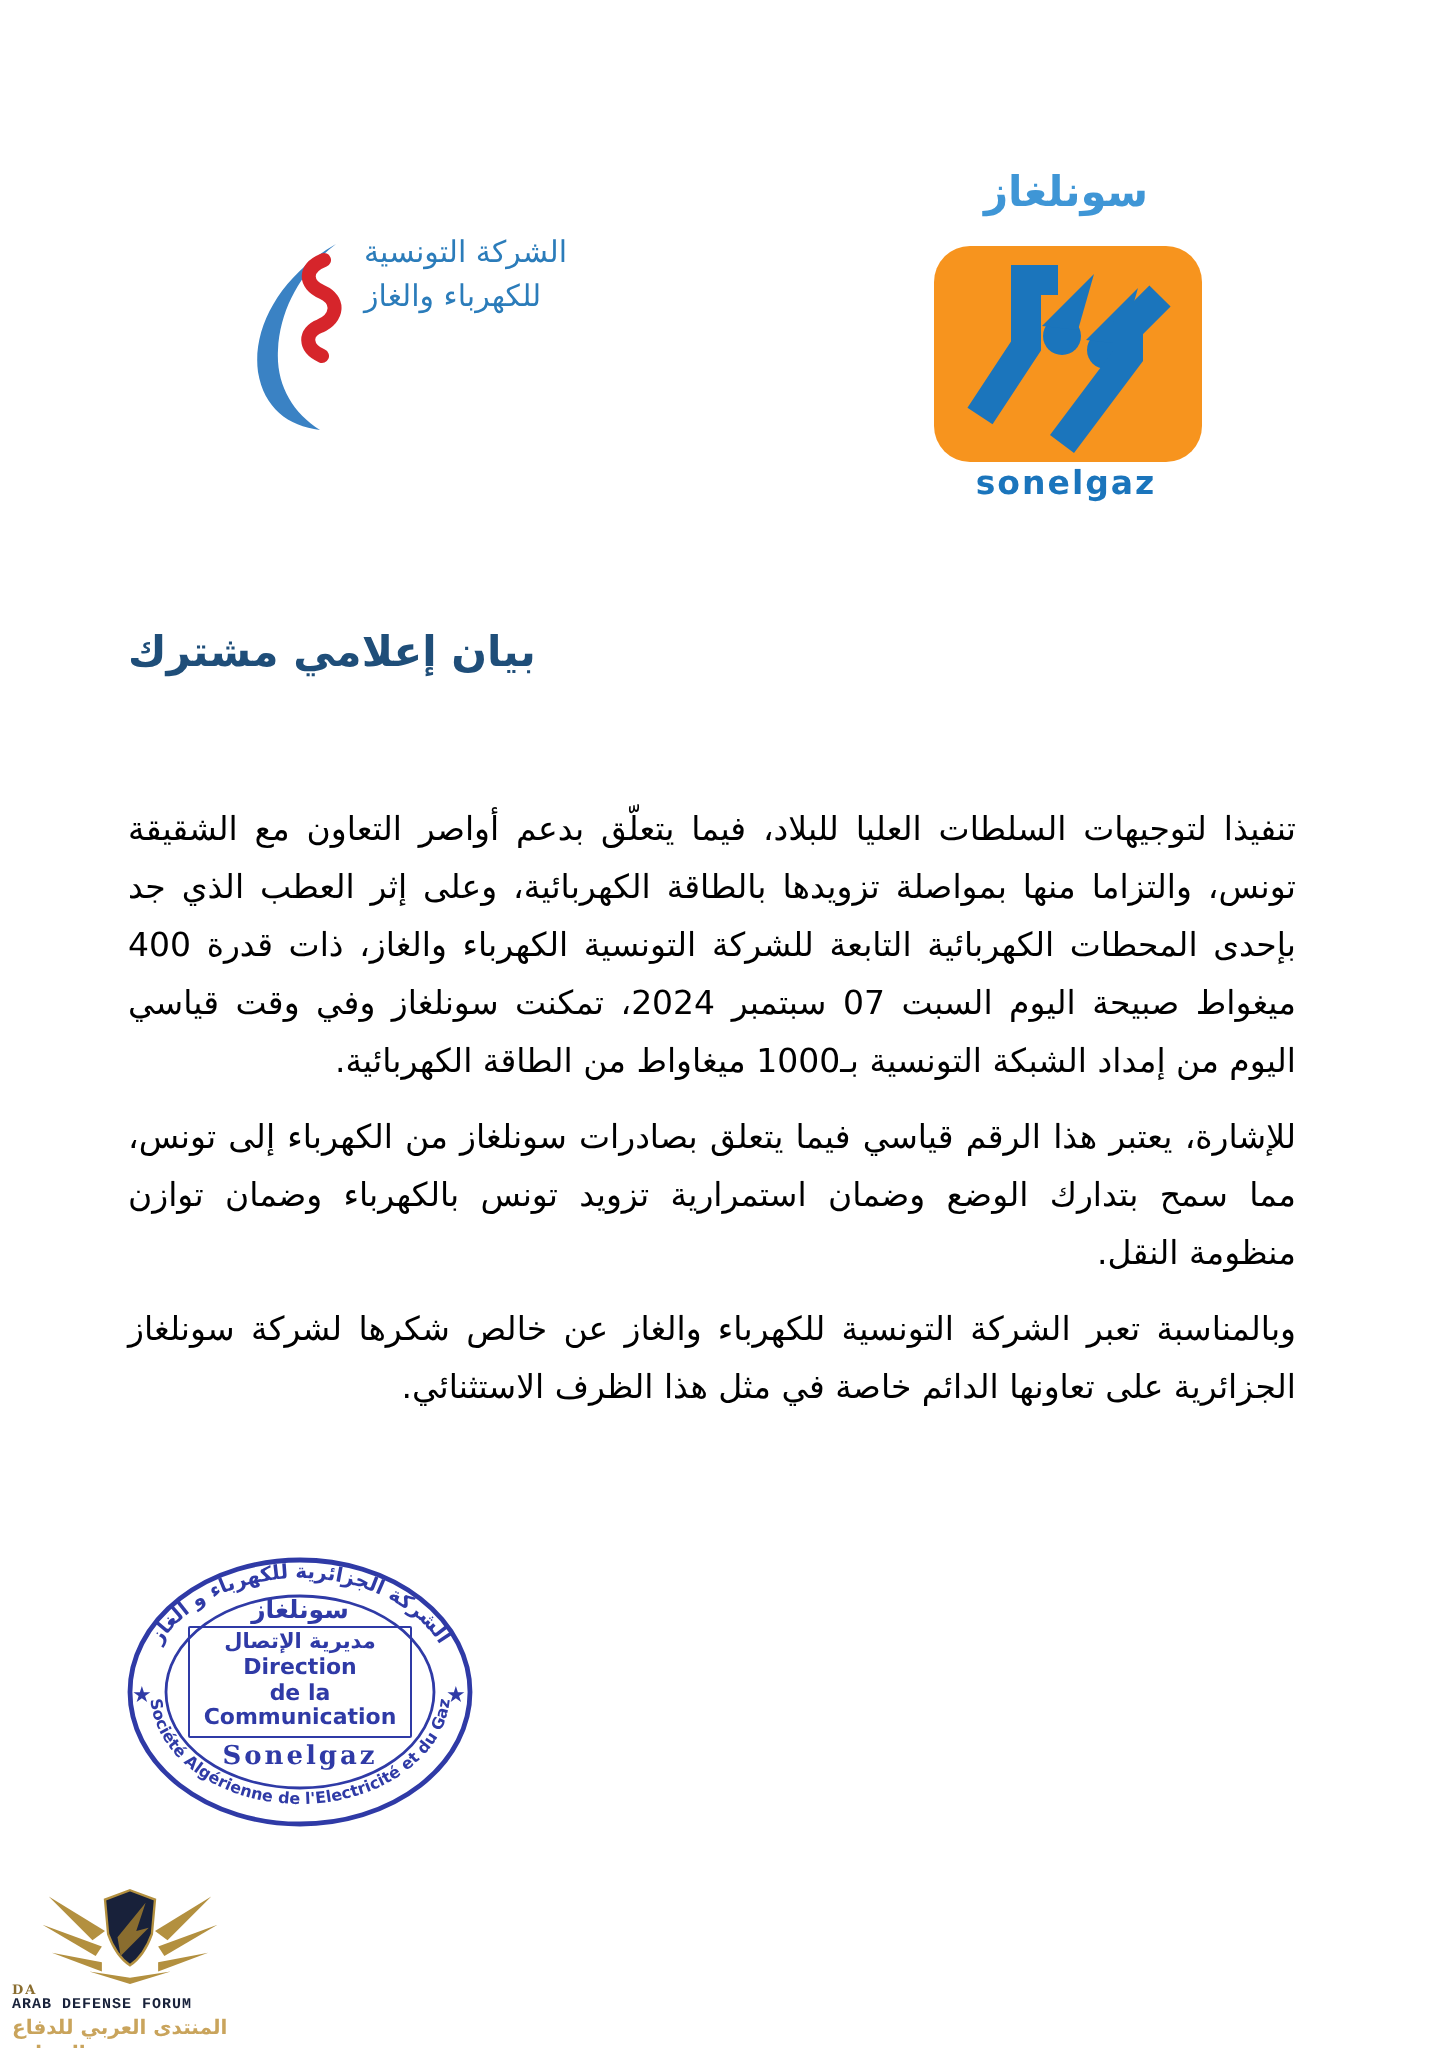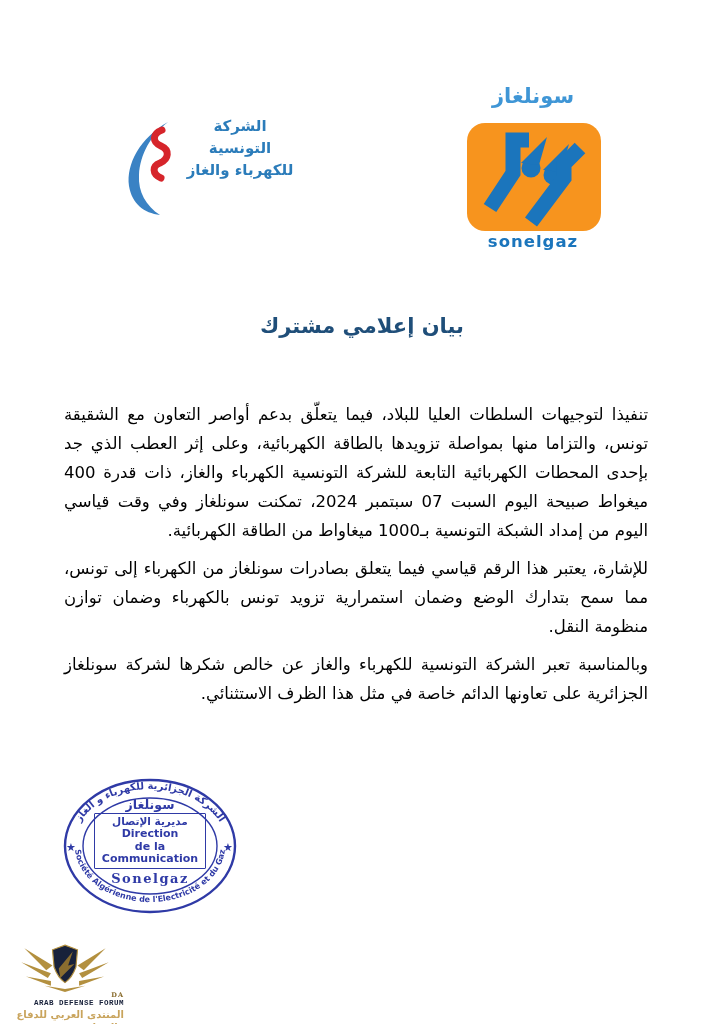--- a/index.html
+++ b/index.html
@@ -5,37 +5,37 @@
   html,body{margin:0;padding:0;}
   body{
     width:724px;height:1024px;position:relative;background:#ffffff;
     font-family:"DejaVu Sans", sans-serif;overflow:hidden;
   }
   .abs{position:absolute;}
 
   
   .steg{left:118px;top:100px;width:180px;height:132px;}
   .steg-mark{left:6px;top:20px;width:48px;height:95px;}
-  .steg-ar{right:0;top:16px;width:116px;direction:rtl;text-align:center;
-    color:#2b7cba;font-weight:bold;font-size:15px;line-height:1.45;}
+  .steg-ar{right:0;top:16px;width:116px;direction:rtl;text-align:left;
+    color:#2b7cba;font-weight:normal;font-size:15px;line-height:1.45;}
   .steg-fr{right:-8px;top:78px;width:130px;text-align:center;
     color:#1f3c88;font-weight:bold;font-size:12.5px;line-height:1.3;}
 
   
   .sgz{left:463px;top:84px;width:140px;height:170px;text-align:center;}
   .sgz-ar{left:0;top:0;width:140px;direction:rtl;color:#3f96d6;
     font-size:21px;font-weight:bold;letter-spacing:1px;}
   .sgz-box{left:4px;top:39px;width:134px;height:108px;background:#f7941e;
     border-radius:18px;}
   .sgz-glyph{position:absolute;left:0;top:0;width:134px;height:108px;}
   .sgz-latin{left:0;top:148px;width:140px;color:#1b75bc;font-weight:bold;
     font-size:16.5px;letter-spacing:1px;}
 
   
-  .title{left:64px;top:314px;width:596px;text-align:center;direction:rtl;
+  .title{left:64px;top:314px;width:596px;text-align:left;direction:rtl;
     color:#1f4e79;font-size:21px;font-weight:bold;}
 
   
   .body-text{left:64px;top:400px;width:596px;direction:rtl;
     text-align:justify;color:#000;font-size:16.5px;line-height:29px;}
   .body-text p{margin:0 12px 9px 0;}
 
   
   .stamp{left:62px;top:777px;width:176px;height:138px;color:#2f3aa6;}
   .stamp svg{position:absolute;left:0;top:0;width:176px;height:138px;}
@@ -44,21 +44,21 @@
   .stamp-sgz-ar{direction:rtl;font-size:12.5px;font-weight:bold;
     letter-spacing:2px;line-height:1.2;}
   .stamp-dept-box{margin:1px auto 0;width:106px;border:1.5px solid #2f3aa6;
     border-radius:1px;padding:1px 2px 2px;}
   .stamp-dept-ar{direction:rtl;font-size:10.5px;font-weight:bold;line-height:1.25;}
   .stamp-dept-fr{font-size:11px;font-weight:bold;line-height:1.15;}
   .stamp-latin{margin-top:2px;font-family:"DejaVu Serif", serif;
     font-weight:bold;font-size:13px;letter-spacing:1.5px;}
 
   
-  .wm{left:6px;top:942px;width:118px;height:82px;text-align:right;}
+  .wm{left:6px;top:942px;width:118px;height:82px;text-align:left;}
   .wm-emblem{display:block;margin:0 auto;width:100px;height:50px;}
   .wm-monogram{color:#8a6d2f;font-family:"DejaVu Serif", serif;
     font-weight:bold;font-size:6.5px;letter-spacing:1px;line-height:1;}
   .wm-latin{color:#18213a;font-family:Liberation Mono, monospace;font-weight:bold;
     font-size:7.5px;letter-spacing:0.5px;line-height:1.3;}
   .wm-ar{color:#c9a45c;direction:rtl;font-size:10px;font-weight:bold;line-height:1.3;}
 </style>
 </head>
 <body>
 

